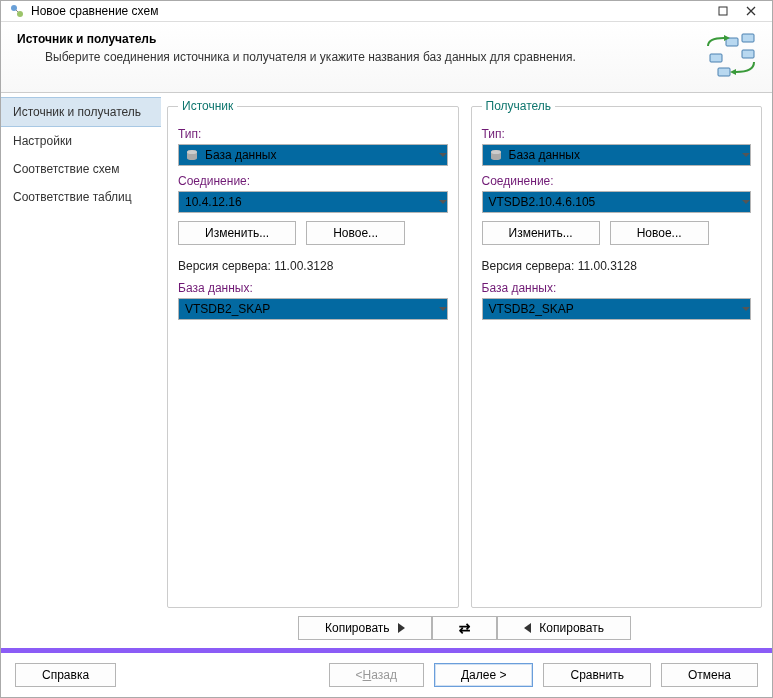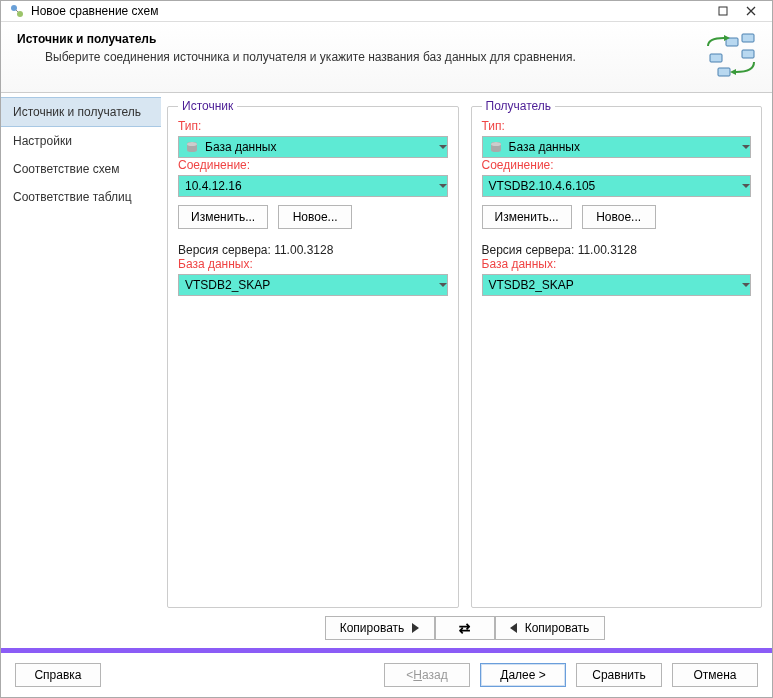--- a/index.html
+++ b/index.html
@@ -80,26 +80,26 @@
   fieldset.panel {
     flex: 1;
     border: 1px solid #ccc;
     border-radius: 2px;
     padding: 6px 10px 10px 10px;
     margin: 0;
     min-width: 0;
   }
   fieldset.panel legend {
     padding: 0 4px;
-    color: #4c1d95;
-  }
-  .lbl { margin-top: 0; margin-bottom: 3px; color:#ef4444;}
+    color: #0f766e;
+  }
+  .lbl { margin-top: 8px; margin-bottom: 3px; color:#701a75;}
   .combo {
     border: 1px solid #b5b5b5;
-    background: #5eead4;
+    background: #0369a1;
     height: 22px;
     display: flex;
     align-items: center;
     padding: 0 0 0 6px;
     cursor: pointer;
     position: relative;
   }
   .combo .db-icon { width:14px;height:14px;margin-right:6px;display:flex;align-items:center;justify-content:center;}
   .combo .arrow {
     margin-left: auto;
@@ -107,21 +107,21 @@
     border-left: 4px solid transparent;
     border-right: 4px solid transparent;
     border-top: 4px solid #555;
   }
   .btn-row { margin-top: 8px; display:flex; gap:10px;}
   .btn {
     border: 1px solid #b5b5b5;
     background: #fdfdfd;
     height: 24px;
     min-width: 74px;
-    padding: 0 12px;
+    padding: 0 26px;
     display: inline-flex;
     align-items: center;
     justify-content: center;
     cursor: pointer;
     font-family: inherit;
     font-size: 12px;
   }
   .static-txt { margin-top: 14px; color:#222;}
   .copy-row {
     display:flex; align-items:center; justify-content:center;

